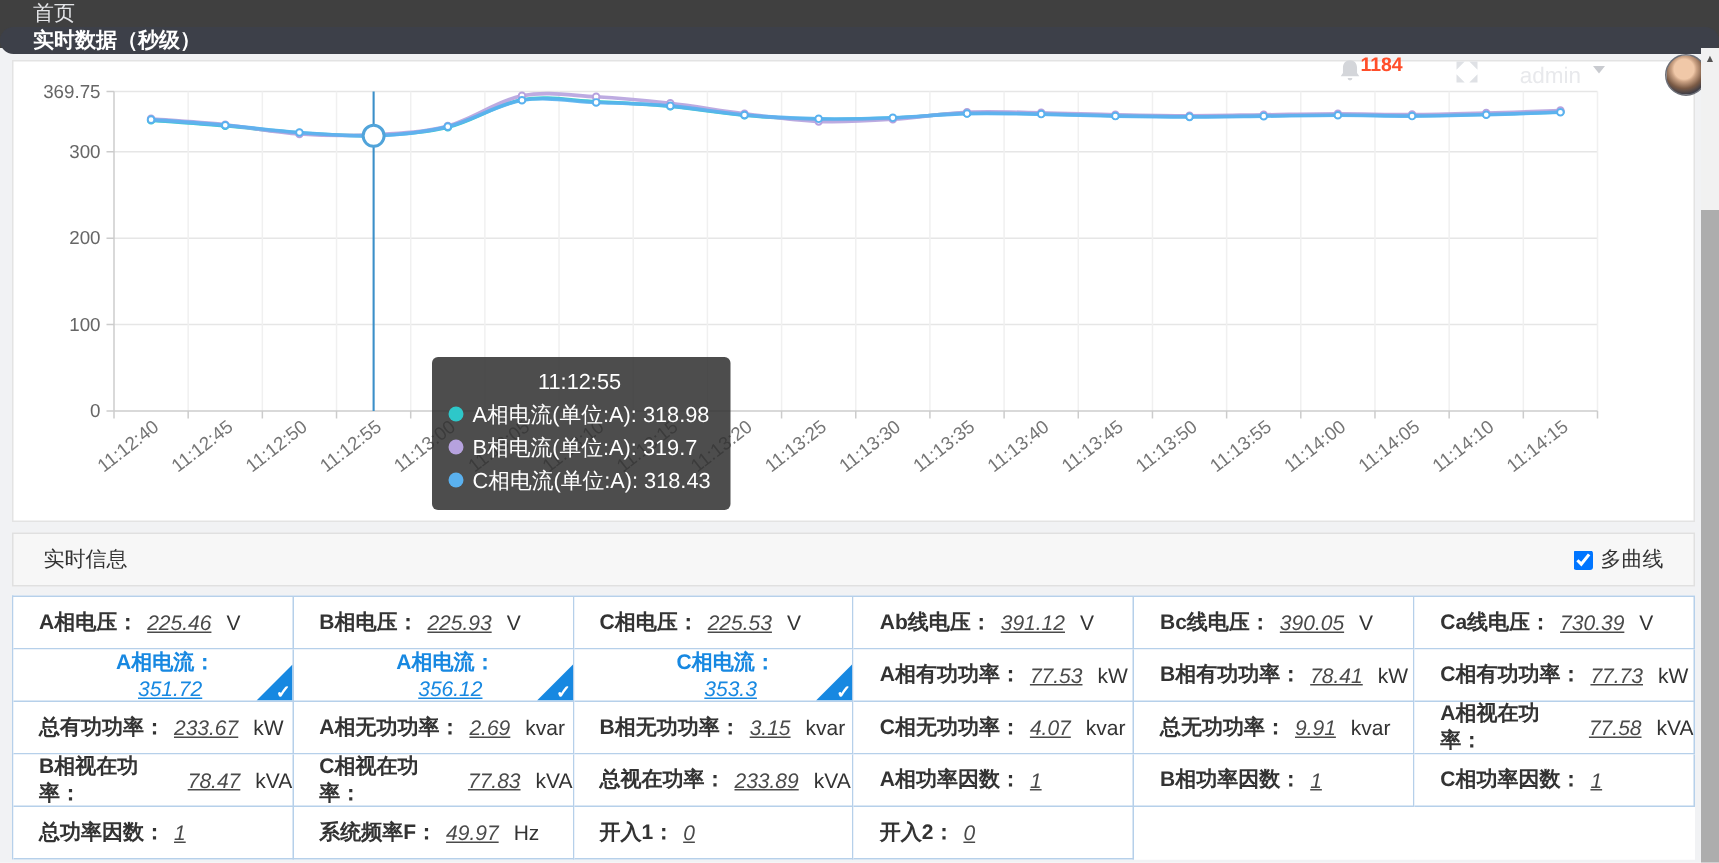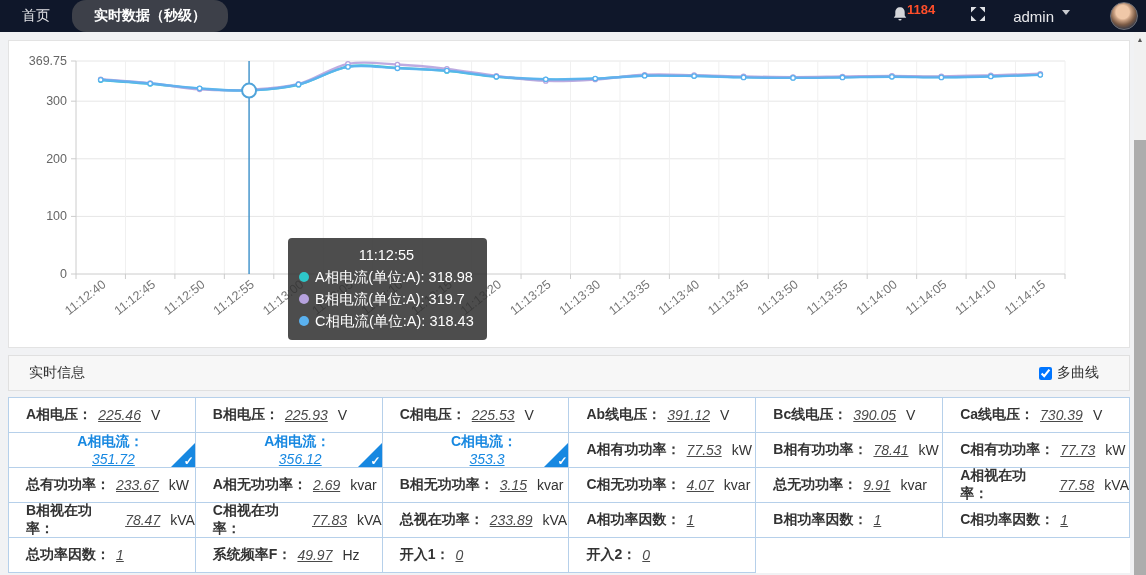--- a/index.html
+++ b/index.html
@@ -1,21 +1,21 @@
 <!DOCTYPE html>
 <html><head>
 <meta charset="utf-8">
 <style>
   * { margin:0; padding:0; box-sizing:border-box; }
   html,body { width:1146px; height:575px; overflow:hidden; background:#f1f2f4;
               font-family:"Liberation Sans", sans-serif; }
 
   
   .navbar { position:absolute; left:0; top:0; width:1146px; height:32px;
-            background:#0f172a; display:flex; align-items:stretch; z-index:5; }
+            background:#404040; display:flex; align-items:stretch; z-index:5;flex-direction:column; }
   .nav-tab { display:flex; align-items:center; padding:0 22px; color:#e3e4e7;
              font-size:14px; cursor:pointer; }
   .nav-tab.active { background:#3d4049; color:#fff; font-weight:bold;border-radius:14px; }
   .nav-right { margin-left:auto; display:flex; align-items:center; gap:0; padding-right:6px; }
   .bell-wrap { position:relative; display:flex; align-items:flex-start; margin-right:34px;justify-content:space-between; }
   .badge { color:#ff4e2a; font-weight:bold; font-size:13px; margin-left:-2px; margin-top:-4px; }
   .fs-wrap { margin-right:26px; display:flex; align-items:center; }
   .user-wrap { display:flex; color:#e8e9ec; font-size:15px; gap:8px; margin-right:40px; cursor:pointer;}
   .caret { width:0; height:0; border-left:4px solid transparent; border-right:4px solid transparent;
            border-top:5px solid #c9cbd0; margin-top:2px; }
@@ -29,21 +29,21 @@
   .tooltip { position:absolute; left:279px; top:197px; z-index:4;
              background:rgba(50,50,50,.87); color:#fff; border-radius:4px;
              padding:6px 13px 8px 11px; font-size:14.5px; line-height:22px; white-space:nowrap;
              pointer-events:none; }
   .tooltip .tt-title { text-align:center; }
   .tooltip .dot { display:inline-block; width:10px; height:10px; border-radius:50%; margin-right:6px; }
 
   
   .info-panel { position:absolute; left:8px; top:355px; width:1122px; height:220px; }
   .panel-header { height:36px; background:#f7f7f7; border:1px solid #e0e0e0;
-                  display:flex; align-items:center; padding:0 30px 0 20px; font-size:14px; color:#333; }
+                  display:flex; align-items:center; padding:0 20px 0 20px; font-size:14px; color:#333; }
   .panel-header .mc { margin-left:auto; display:flex; align-items:center; gap:5px; font-size:14px; color:#333; }
   .info-table { margin-top:6px; display:grid; grid-template-columns:repeat(6,1fr);
                 border-top:1px solid #b6d0ea; border-left:1px solid #b6d0ea; background:#fff; }
   .cell { position:relative; height:35px; border-right:1px solid #b6d0ea; border-bottom:1px solid #b6d0ea;
           display:flex; align-items:center; padding-left:17px; font-size:14px; color:#333;
           background:#fff; overflow:hidden; cursor:pointer; }
   .cell.empty { border-right:none; border-bottom:none; cursor:default; }
   .cell .lbl { font-weight:bold; }
   .cell .val { font-style:italic; text-decoration:underline; color:#4a4a4a; margin-left:6px; }
   .cell .unit { margin-left:10px; }

